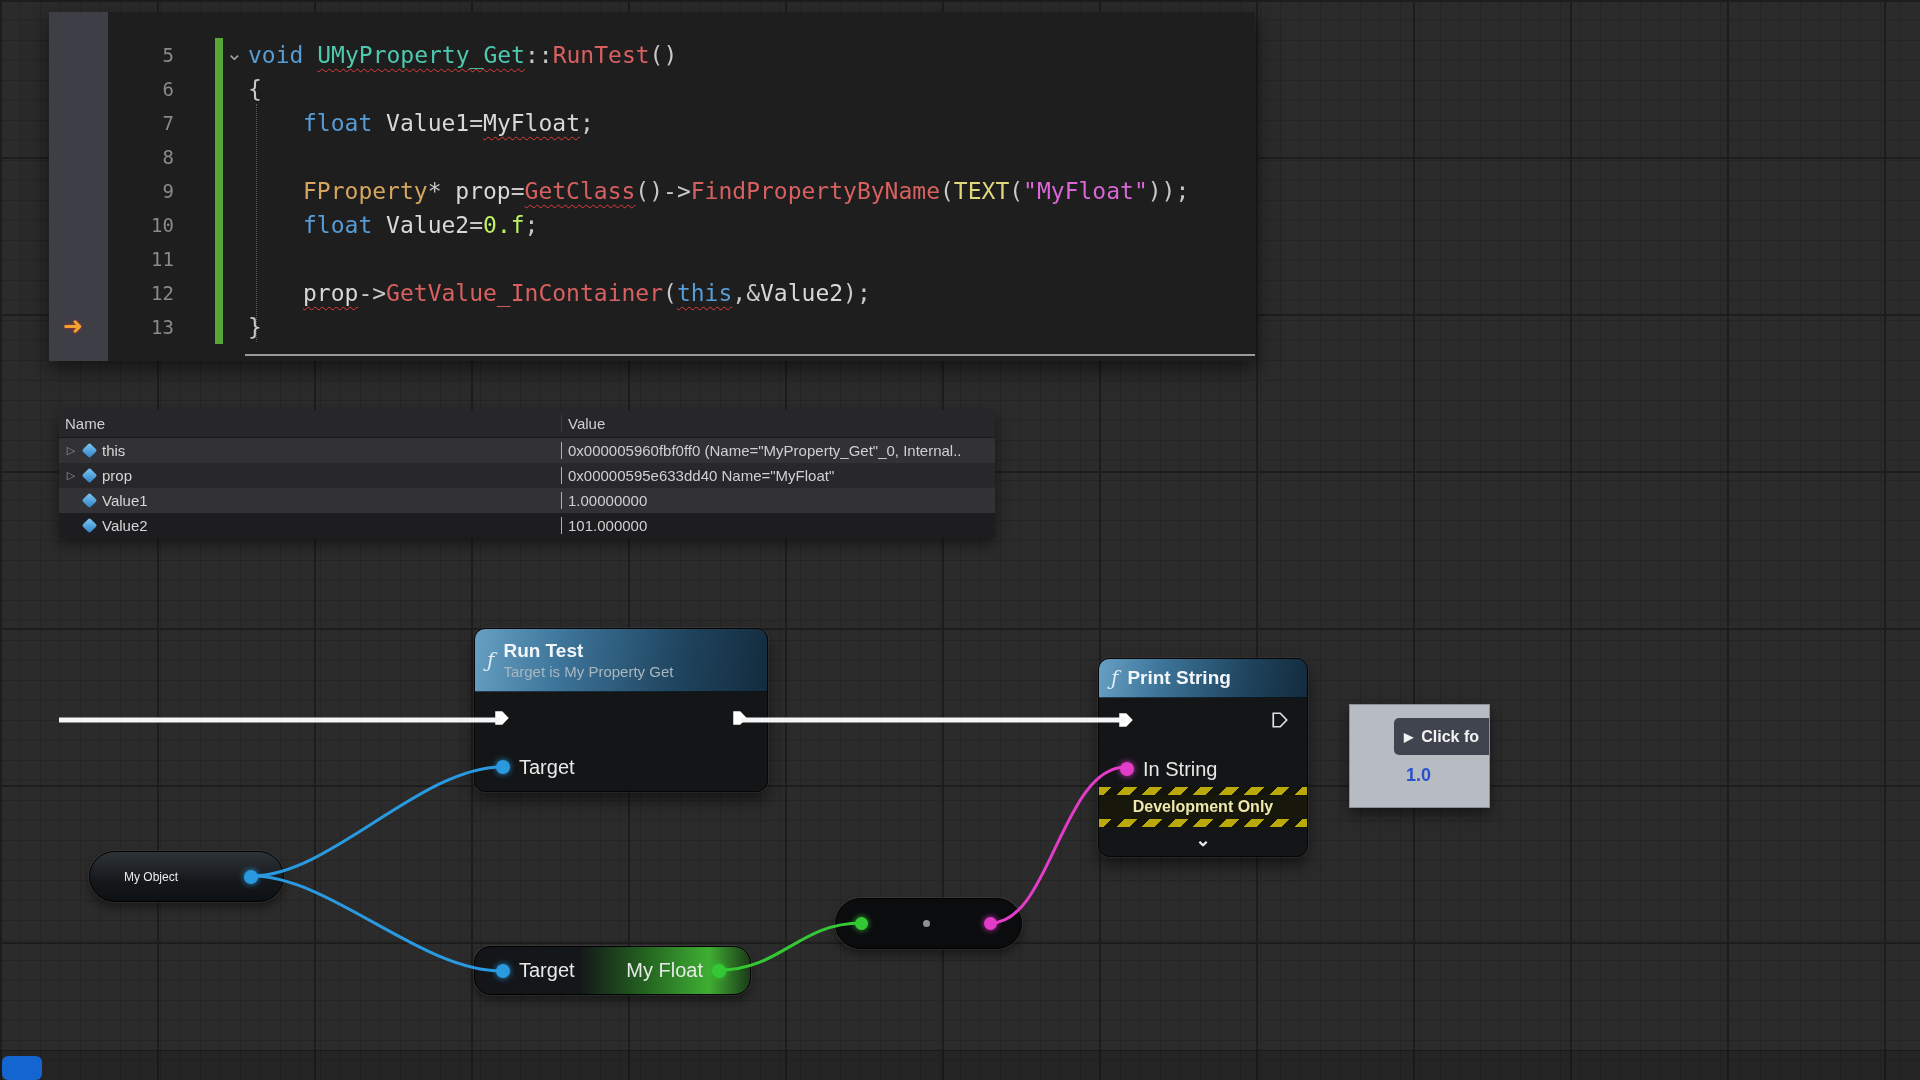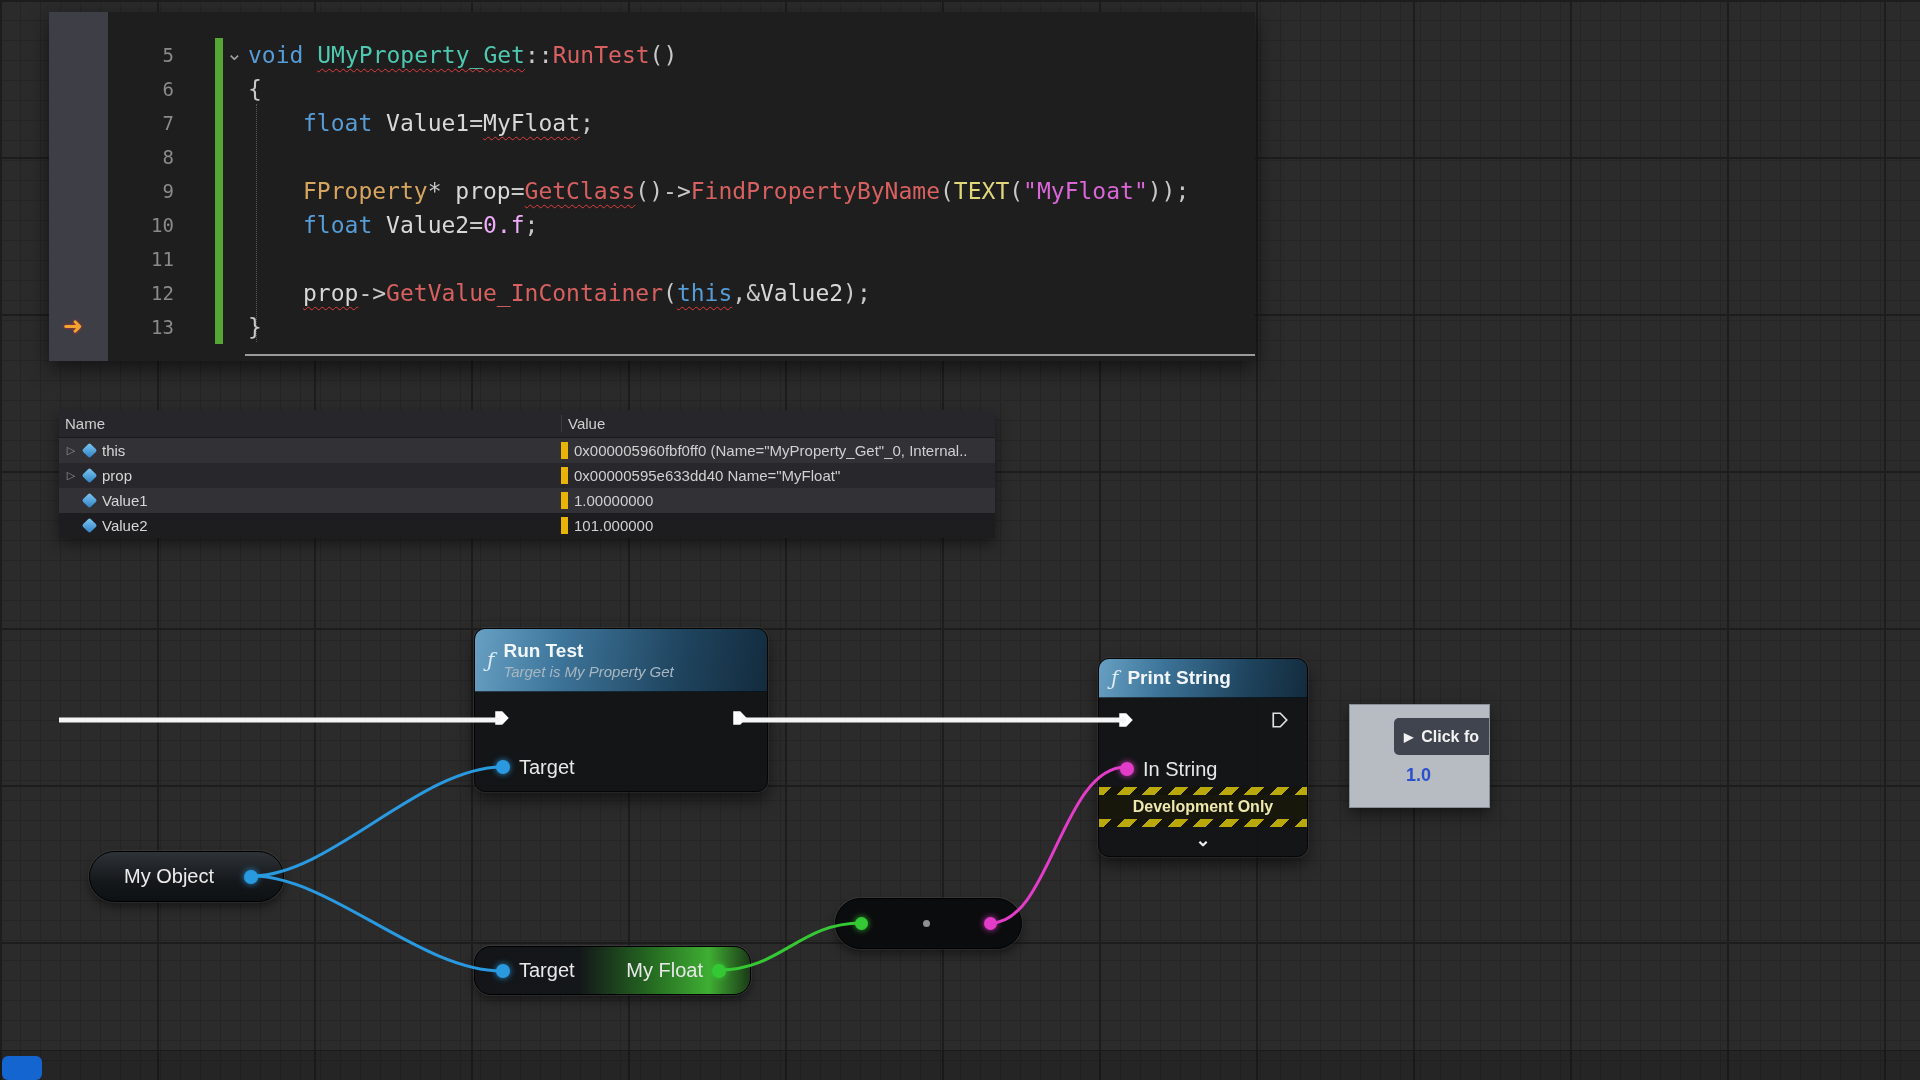--- a/index.html
+++ b/index.html
@@ -34,69 +34,69 @@
   .lnum{width:100px;text-align:right;padding-right:34px;box-sizing:border-box;color:#8a8a8a;font-size:19px;}
   .lcode{position:relative;padding-left:40px;font-size:23px;color:#d4d4d4;white-space:pre;}
   .lcode.ind{padding-left:95px;}
   .chev{position:absolute;left:18px;top:-2px;color:#9f9f9f;font-size:20px;font-family:"DejaVu Sans",sans-serif;}
   .tok.kw{color:#569cd6;}
   .tok.type{color:#4ec9b0;text-align:right;}
   .tok.type2{color:#d7a55f;}
   .tok.fn{color:#d86060;}
   .tok.macro{color:#e0d67a;text-align:center;}
   .tok.str{color:#da66d8;}
-  .tok.num{color:#f0abfc;}
+  .tok.num{color:#bef264;}
   .tok.id{color:#d8d8d8;}
   .tok.op{color:#c8c8c8;}
   .sq{text-decoration:underline wavy #e23d3d 1px;text-underline-offset:5px;text-decoration-skip-ink:none;}
   
   .watch{position:absolute;left:59px;top:410px;width:936px;z-index:10;
     font-size:15px;color:#d6d6d6;box-shadow:0 6px 14px rgba(0,0,0,.45);}
   .w-header{display:flex;height:27px;align-items:center;background:#27272b;color:#cfcfcf;
     border-bottom:1px solid #19191c;}
   .w-hname{width:502px;padding-left:6px;box-sizing:border-box;}
   .w-hval{flex:1;padding-left:6px;border-left:1px solid #3c3c40;}
   .w-row{display:flex;height:25px;align-items:center;}
   .r-a{background:#313136;}.r-b{background:#28282c;}.r-c{background:#313136;}.r-d{background:#1d1d20;}
   .w-name-cell{width:502px;display:flex;align-items:center;padding-left:6px;gap:7px;box-sizing:border-box;}
   .w-exp{width:12px;color:#9a9a9a;font-size:11px;text-align:center;}
   .w-icon{width:11px;height:11px;transform:rotate(45deg);border-radius:2px;
     background:linear-gradient(135deg,#7ec9f5,#2e7fc2);flex:0 0 auto;}
-  .w-val{flex:1;padding-left:6px;border-left:7px solid #eab308;white-space:nowrap;overflow:hidden;color:#d0d0d0;}
+  .w-val{flex:1;padding-left:6px;border-left:1px solid #eab308;white-space:nowrap;overflow:hidden;color:#d0d0d0;}
   
   .bp-node{position:absolute;z-index:2;box-sizing:border-box;overflow:hidden;
     background:rgba(17,19,22,.93);border:1px solid #050505;border-radius:11px;
     box-shadow:0 0 0 1px rgba(255,255,255,.06),0 8px 16px rgba(0,0,0,.5);}
   .bp-header{display:flex;align-items:center;gap:9px;padding:0 12px;
     background:linear-gradient(100deg,#68a0c4 0%,#3d7499 30%,#1f445e 70%,#132b3d 100%);
     border-bottom:1px solid rgba(0,0,0,.6);}
   .bp-header.tall{height:62px;}
   .bp-header.short{height:38px;}
   .bp-fn{font-family:"DejaVu Serif",serif;font-style:italic;color:#dcebf5;font-size:20px;}
   .bp-title{font-size:19px;font-weight:bold;color:#f2f6f9;}
-  .bp-sub{font-size:15px;font-style:italic;color:#a8b8c2;margin-top:1px;}
+  .bp-sub{font-size:15px;color:#a8b8c2;margin-top:1px;}
   .bp-exec-row{display:flex;justify-content:space-between;align-items:center;
     padding:0 18px;margin-top:16px;height:24px;}
   .bp-pin-row{display:flex;align-items:center;gap:9px;padding-left:21px;height:24px;margin-top:23px;}
   .pin-label{font-size:20px;color:#e8e8e8;}
   .cpin{width:14px;height:14px;border-radius:50%;flex:0 0 auto;}
   .cpin.blue{background:#2a9ae0;box-shadow:0 0 6px rgba(42,154,224,.9);}
   .cpin.green{background:#35c835;box-shadow:0 0 6px rgba(53,200,53,.9);}
   .cpin.pink{background:#e23cc8;box-shadow:0 0 6px rgba(226,60,200,.9);}
   .dev-banner{margin-top:6px;}
   .hazard{height:8px;background:repeating-linear-gradient(135deg,#b9a90a 0 9px,#141408 9px 18px);}
   .dev-text{height:24px;line-height:24px;text-align:center;background:#17170c;
     color:#efe9ad;font-size:16px;font-weight:bold;}
   .bp-chevron{height:26px;display:flex;align-items:center;justify-content:center;
     color:#ececec;font-size:18px;font-weight:bold;}
   .pill-node{position:absolute;z-index:2;box-sizing:border-box;border-radius:26px;
     background:linear-gradient(180deg,#2e3338,#15181b 60%,#0e1114);
     border:1px solid #000;display:flex;align-items:center;justify-content:space-between;
     box-shadow:0 0 0 1px rgba(255,255,255,.07),0 5px 10px rgba(0,0,0,.45);}
-  .pill-label{font-size:20px;color:#ececec;}
+  .pill-label{font-size:12px;color:#ececec;}
   .conv{background:#0b0c0e;}
   .reroute-dot{width:7px;height:7px;border-radius:50%;background:#909090;}
   .getter-node{position:absolute;z-index:2;box-sizing:border-box;border-radius:17px;
     background:linear-gradient(90deg,#131519 0%,#14171a 38%,#236420 62%,#3fae33 85%,#1c3a18 100%);
     border:1px solid #000;box-shadow:0 0 0 1px rgba(255,255,255,.07),0 5px 10px rgba(0,0,0,.45);
     display:flex;align-items:center;justify-content:space-between;padding:0 24px 0 21px;}
   .g-side{display:flex;align-items:center;gap:9px;}
   
   .dbg-tooltip{position:absolute;left:1349px;top:704px;width:139px;height:102px;z-index:6;
     background:#b7bbc2;border:1px solid #8a8e96;box-shadow:0 6px 14px rgba(0,0,0,.5);overflow:hidden;}

